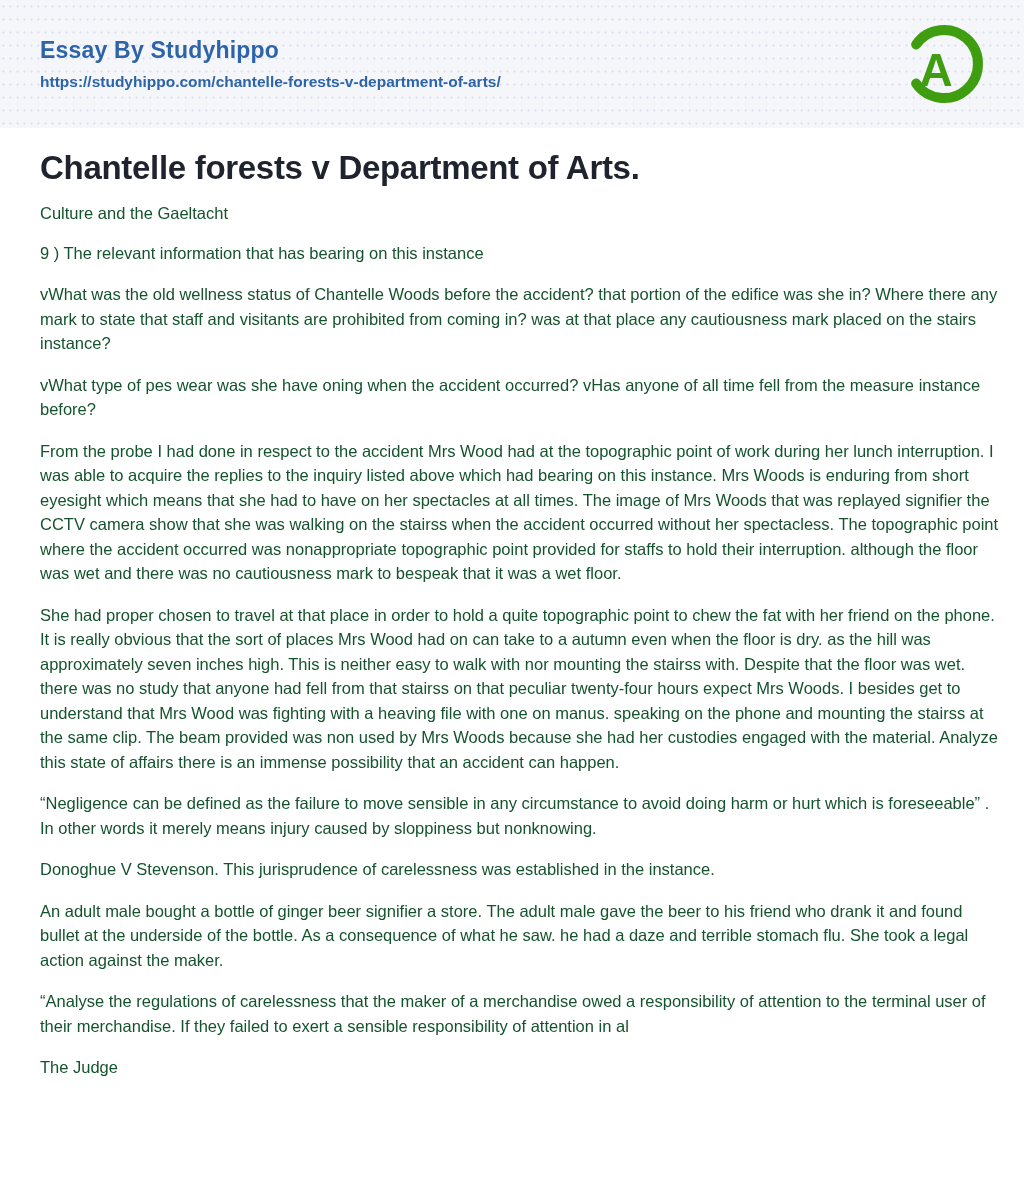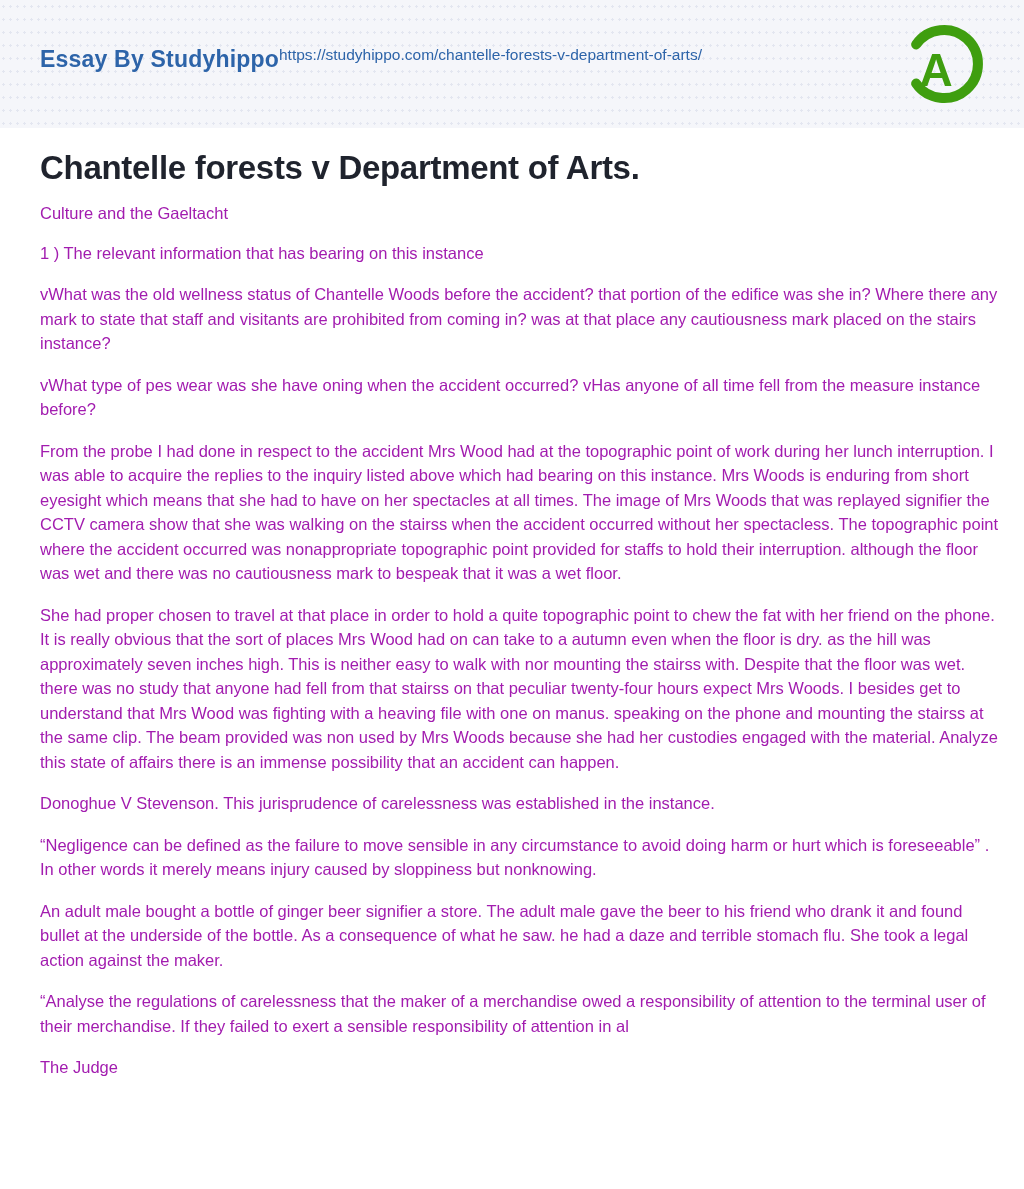--- a/index.html
+++ b/index.html
@@ -17,32 +17,32 @@
   .header {
     height: 128px;
     background-color: #f5f6fa;
     background-image: radial-gradient(circle, #e3e6f0 1px, rgba(0,0,0,0) 1.3px);
     background-size: 7px 13px;
     display: flex;
     align-items: center;
     justify-content: space-between;
     padding: 0 38px 0 40px;
   }
-  .header-text { display: flex; flex-direction: row; }
+  .header-text { display: flex; flex-direction: column; }
   .site-label {
     color: #2d64a9;
     font-size: 23px;
     font-weight: 700;
     letter-spacing: 0.2px;
     margin-bottom: 9px;
   }
   .page-url {
     color: #2d64a9;
     font-size: 15.5px;
-    font-weight: 400;
+    font-weight: 700;
     text-decoration: none;
     cursor: pointer;
   }
   .logo { width: 84px; height: 92px; display: flex; align-items: center; justify-content: center; }
   .logo svg { display: block; }
   .logo text {
     font-family: "Liberation Sans", sans-serif;
     font-weight: 700;
   }
   .content {
@@ -51,21 +51,21 @@
   }
   h1.essay-title {
     color: #1f232d;
     font-size: 33px;
     font-weight: 800;
     letter-spacing: -0.3px;
     line-height: 40px;
     margin: 0 0 13px 0;
   }
   .content p {
-    color: #a21caf;
+    color: #14532d;
     font-size: 16.5px;
     line-height: 24.5px;
     margin: 0 0 15px 0;
   }
   .content p.para { margin-bottom: 17px; }
 </style>
 </head>
 <body>
 
 <div class="page">
@@ -81,25 +81,25 @@
         <text x="34" y="66" text-anchor="middle" font-size="46" fill="#3f9e0f">A</text>
       </svg>
     </div>
   </header>
 
   <main class="content">
     <h1 class="essay-title">Chantelle forests v Department of Arts.</h1>
 
     <p class="subtitle">Culture and the Gaeltacht</p>
 
-    <p class="para">1 ) The relevant information that has bearing on this instance</p>
+    <p class="para">9 ) The relevant information that has bearing on this instance</p>
     <p class="para">vWhat was the old wellness status of Chantelle Woods before the accident? that portion of the edifice was she in? Where there any mark to state that staff and visitants are prohibited from coming in? was at that place any cautiousness mark placed on the stairs instance?</p>
     <p class="para">vWhat type of pes wear was she have oning when the accident occurred? vHas anyone of all time fell from the measure instance before?</p>
     <p class="para">From the probe I had done in respect to the accident Mrs Wood had at the topographic point of work during her lunch interruption. I was able to acquire the replies to the inquiry listed above which had bearing on this instance. Mrs Woods is enduring from short eyesight which means that she had to have on her spectacles at all times. The image of Mrs Woods that was replayed signifier the CCTV camera show that she was walking on the stairss when the accident occurred without her spectacless. The topographic point where the accident occurred was nonappropriate topographic point provided for staffs to hold their interruption. although the floor was wet and there was no cautiousness mark to bespeak that it was a wet floor.</p>
     <p class="para">She had proper chosen to travel at that place in order to hold a quite topographic point to chew the fat with her friend on the phone. It is really obvious that the sort of places Mrs Wood had on can take to a autumn even when the floor is dry. as the hill was approximately seven inches high. This is neither easy to walk with nor mounting the stairss with. Despite that the floor was wet. there was no study that anyone had fell from that stairss on that peculiar twenty-four hours expect Mrs Woods. I besides get to understand that Mrs Wood was fighting with a heaving file with one on manus. speaking on the phone and mounting the stairss at the same clip. The beam provided was non used by Mrs Woods because she had her custodies engaged with the material. Analyze this state of affairs there is an immense possibility that an accident can happen.</p>
+    <p class="para">“Negligence can be defined as the failure to move sensible in any circumstance to avoid doing harm or hurt which is foreseeable” .  In other words it merely means injury caused by sloppiness but nonknowing.</p>
     <p class="para">Donoghue V Stevenson. This jurisprudence of carelessness was established in the instance.</p>
-    <p class="para">“Negligence can be defined as the failure to move sensible in any circumstance to avoid doing harm or hurt which is foreseeable” .  In other words it merely means injury caused by sloppiness but nonknowing.</p>
     <p class="para">An adult male bought a bottle of ginger beer signifier a store. The adult male gave the beer to his friend who drank it and found bullet at the underside of the bottle. As a consequence of what he saw. he had a daze and terrible stomach flu. She took a legal action against the maker.</p>
     <p class="para">“Analyse the regulations of carelessness that the maker of a merchandise owed a responsibility of attention to the terminal user of their merchandise. If they failed to exert a sensible responsibility of attention in al</p>
     <p class="para">The Judge</p>
   </main>
 
 </div>
 
 </body></html>

